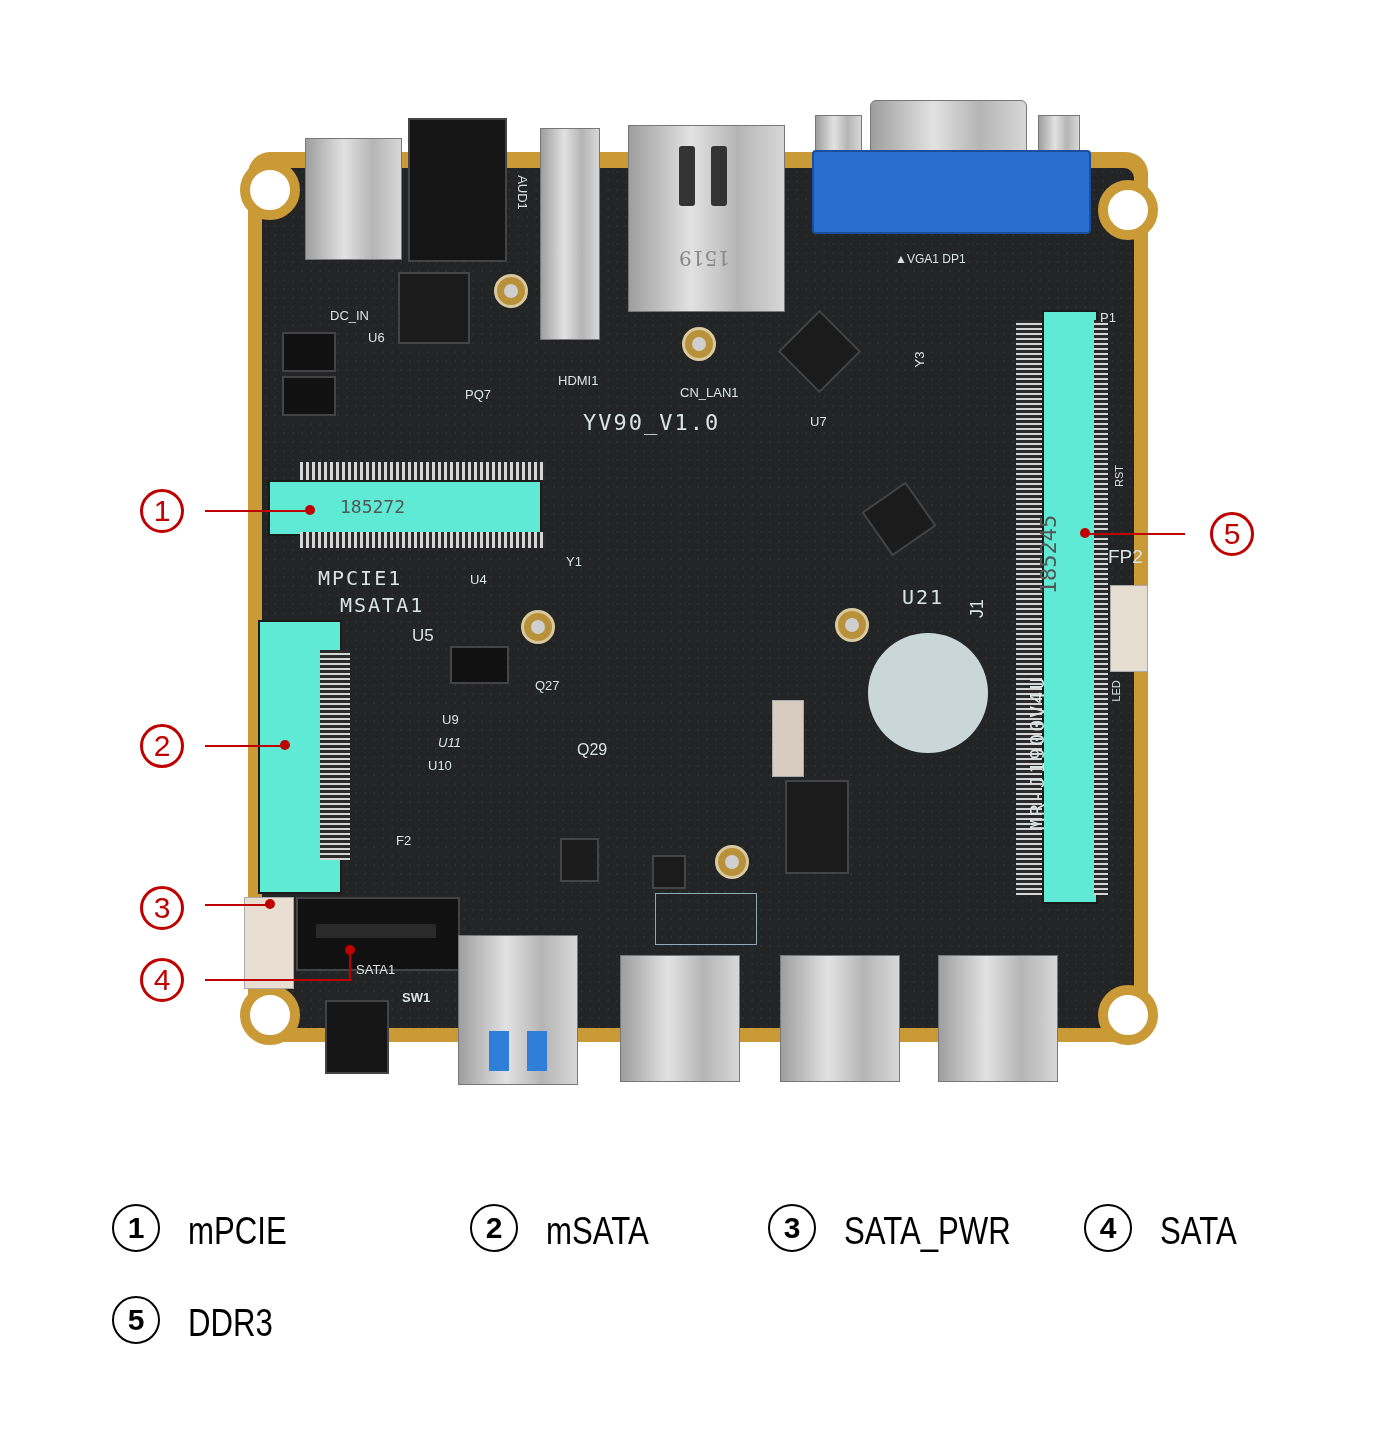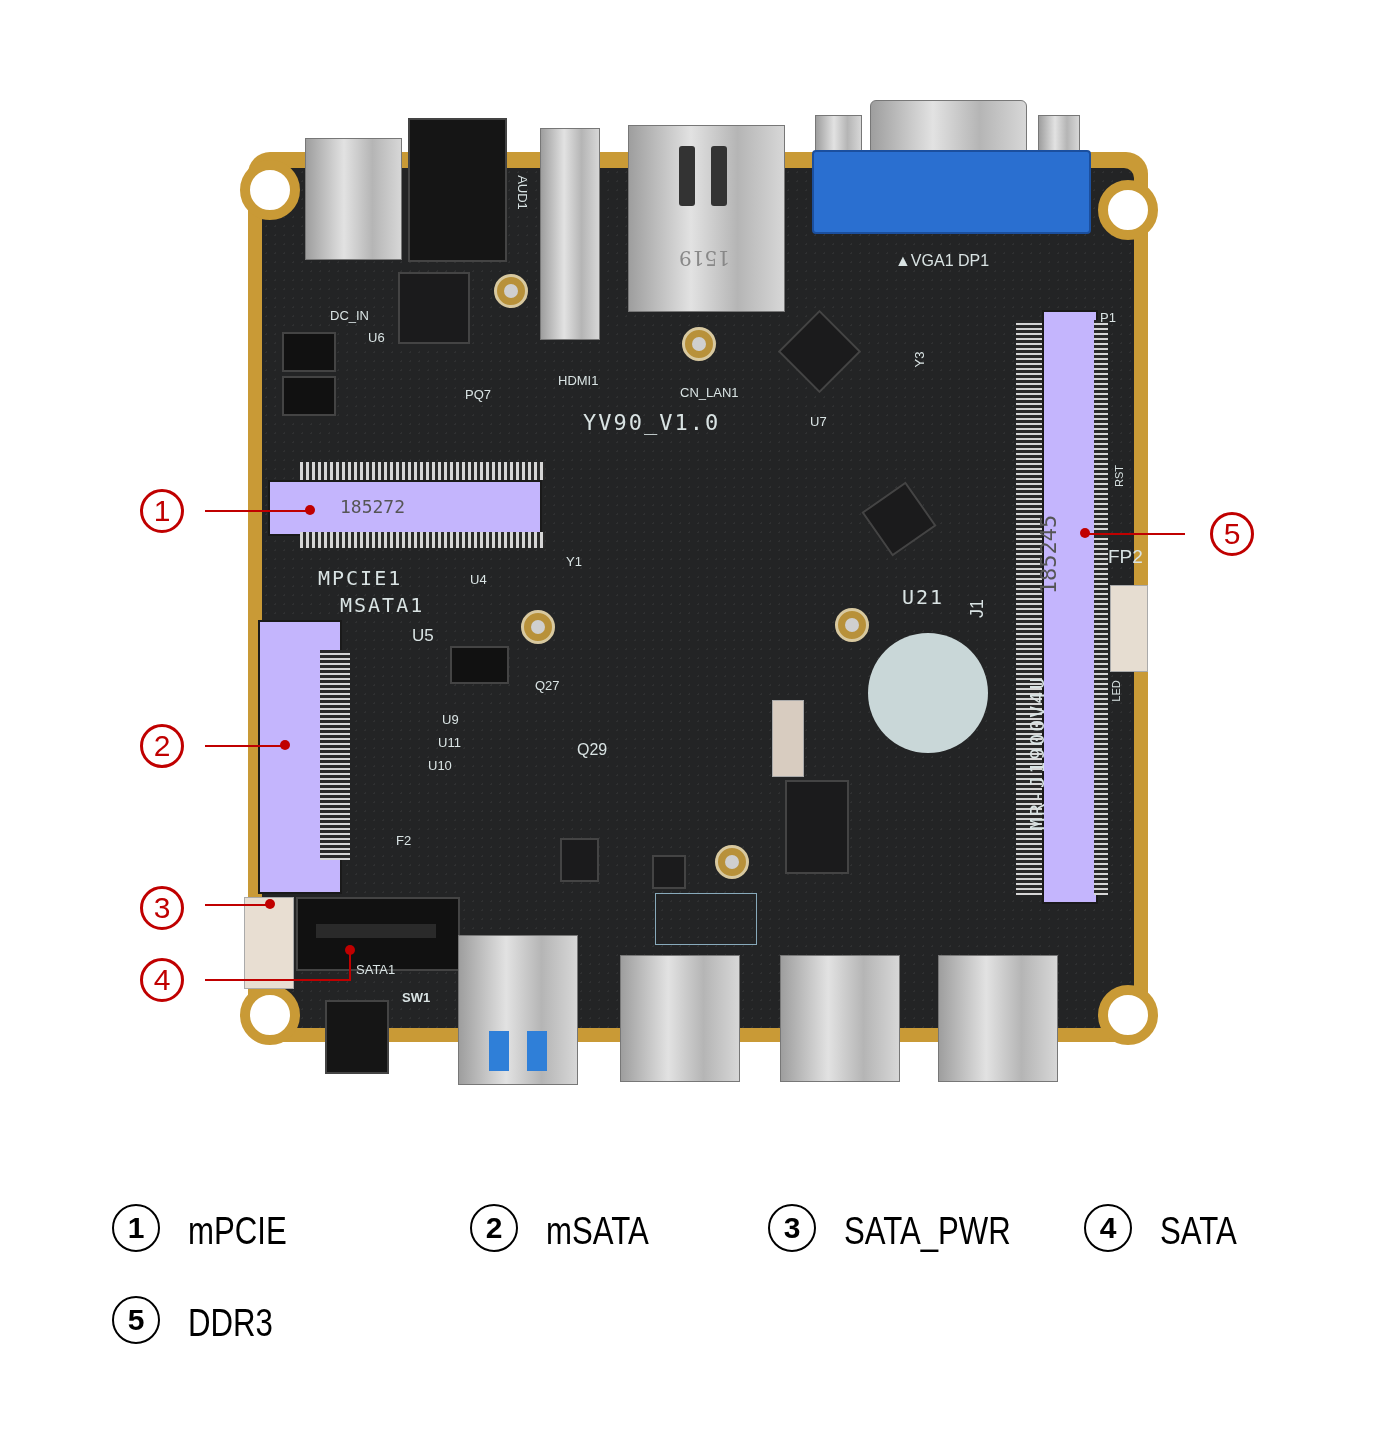--- a/index.html
+++ b/index.html
@@ -6,26 +6,26 @@
   body{width:1400px;height:1442px;position:relative;overflow:hidden;font-family:"DejaVu Sans",sans-serif;}
   .abs{position:absolute;}
   
   .board{left:248px;top:152px;width:900px;height:890px;background:#c99a36;border-radius:22px;}
   .board-inner{left:262px;top:168px;width:872px;height:860px;background:#232425;border-radius:10px;
     background-image:radial-gradient(#2f3031 1px,transparent 1px);background-size:9px 9px;}
   .hole{width:40px;height:40px;border-radius:50%;background:#fff;border:10px solid #c99a36;}
   .screw{width:34px;height:34px;border-radius:50%;background:#b8913a;border:3px solid #d8c9a0;box-sizing:border-box;}
   .screw::after{content:"";position:absolute;left:7px;top:7px;width:14px;height:14px;border-radius:50%;background:#cfcfcf;}
   .metal{background:linear-gradient(90deg,#9e9e9e,#e2e2e2 40%,#b5b5b5 70%,#d7d7d7);border:1px solid #777;}
-  .slot{background:#c4b5fd;border:2px solid #1a1a1a;text-decoration:underline;}
+  .slot{background:#5eead4;border:2px solid #1a1a1a;text-decoration:underline;}
   .pins{background:repeating-linear-gradient(90deg,#d6d6d6 0 3px,#2a2a2a 3px 6px);}
   .pins-v{background:repeating-linear-gradient(0deg,#d6d6d6 0 2px,#2a2a2a 2px 5px);}
   .chip{background:#1b1b1c;border:2px solid #444;}
   .silk{color:#d9e3e3;font-family:"DejaVu Sans Mono",monospace;letter-spacing:2px;}
-  .silk-sm{color:#d9e3e3;font-family:"Liberation Sans",sans-serif;font-size:16px;}
+  .silk-sm{color:#d9e3e3;font-family:"Liberation Sans",sans-serif;font-size:12px;}
   
   .callout-num{width:44px;height:44px;border:3px solid #c00000;border-radius:50%;box-sizing:border-box;
     color:#c00000;font-family:"Liberation Sans",sans-serif;font-size:30px;line-height:38px;text-align:center;}
   .callout-line{height:2px;background:#c00000;}
   .callout-dot{width:10px;height:10px;border-radius:50%;background:#c00000;}
   
   .legend-num{width:48px;height:48px;border:2.5px solid #000;border-radius:50%;box-sizing:border-box;
     font-family:"Liberation Sans",sans-serif;font-weight:bold;font-size:30px;line-height:43px;text-align:center;color:#000;}
   .legend-label{font-family:"Liberation Sans",sans-serif;font-size:38px;color:#000;transform:scaleX(0.82);transform-origin:left center;line-height:48px;}
 </style>
@@ -86,21 +86,21 @@
 <div class="abs silk" style="left:340px;top:593px;font-size:20px;">MSATA1</div>
 <div class="abs silk-sm" style="left:470px;top:572px;font-size:13px;">U4</div>
 <div class="abs silk-sm" style="left:412px;top:626px;font-size:17px;">U5</div>
 <div class="abs silk-sm" style="left:566px;top:554px;font-size:13px;">Y1</div>
 
 <div class="abs slot" style="left:258px;top:620px;width:80px;height:270px;"></div>
 <div class="abs pins-v" style="left:320px;top:650px;width:30px;height:210px;"></div>
 
 <div class="abs silk-sm" style="left:535px;top:678px;font-size:13px;text-align:right;">Q27</div>
 <div class="abs silk-sm" style="left:442px;top:712px;font-size:13px;">U9</div>
-<div class="abs silk-sm" style="left:438px;top:735px;font-size:13px;">U11</div>
+<div class="abs silk-sm" style="left:438px;top:735px;font-size:13px;font-style:italic;">U11</div>
 <div class="abs silk-sm" style="left:428px;top:758px;font-size:13px;">U10</div>
 <div class="abs silk-sm" style="left:577px;top:741px;font-size:16px;">Q29</div>
 <div class="abs silk-sm" style="left:396px;top:833px;font-size:13px;">F2</div>
 
 <div class="abs chip" style="left:872px;top:492px;width:50px;height:50px;transform:rotate(-35deg);"></div>
 <div class="abs chip" style="left:785px;top:780px;width:60px;height:90px;"></div>
 <div class="abs chip" style="left:560px;top:838px;width:35px;height:40px;"></div>
 <div class="abs chip" style="left:652px;top:855px;width:30px;height:30px;"></div>
 
 <div class="abs silk" style="left:902px;top:585px;font-size:20px;">U21</div>

